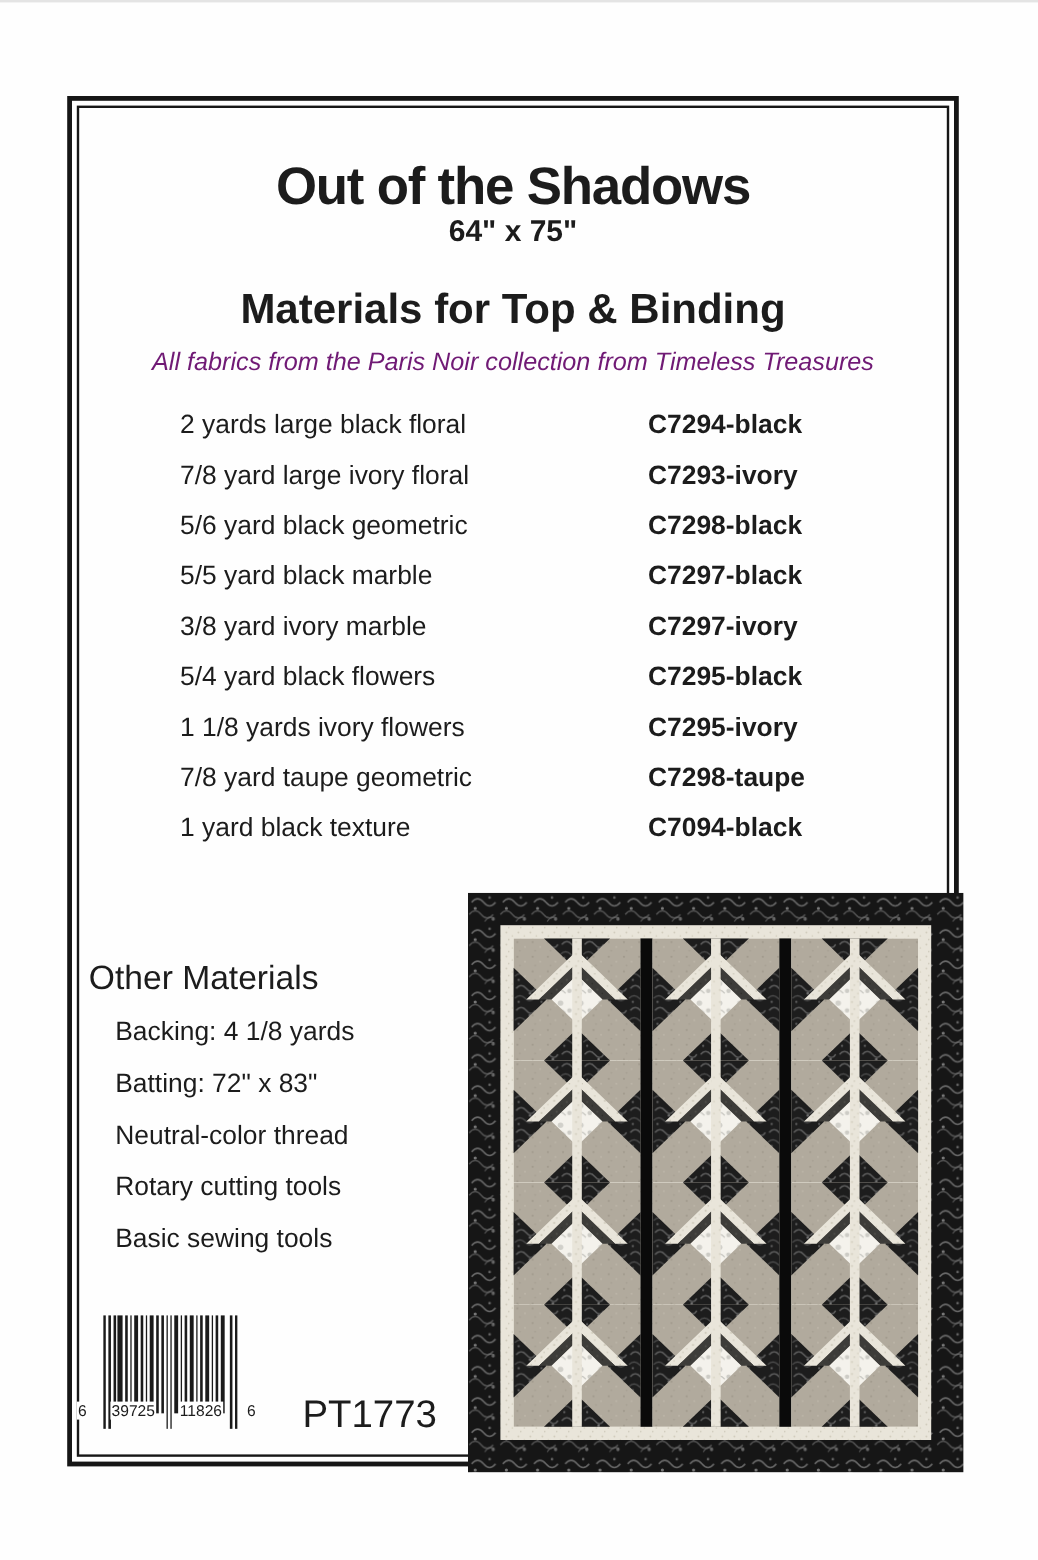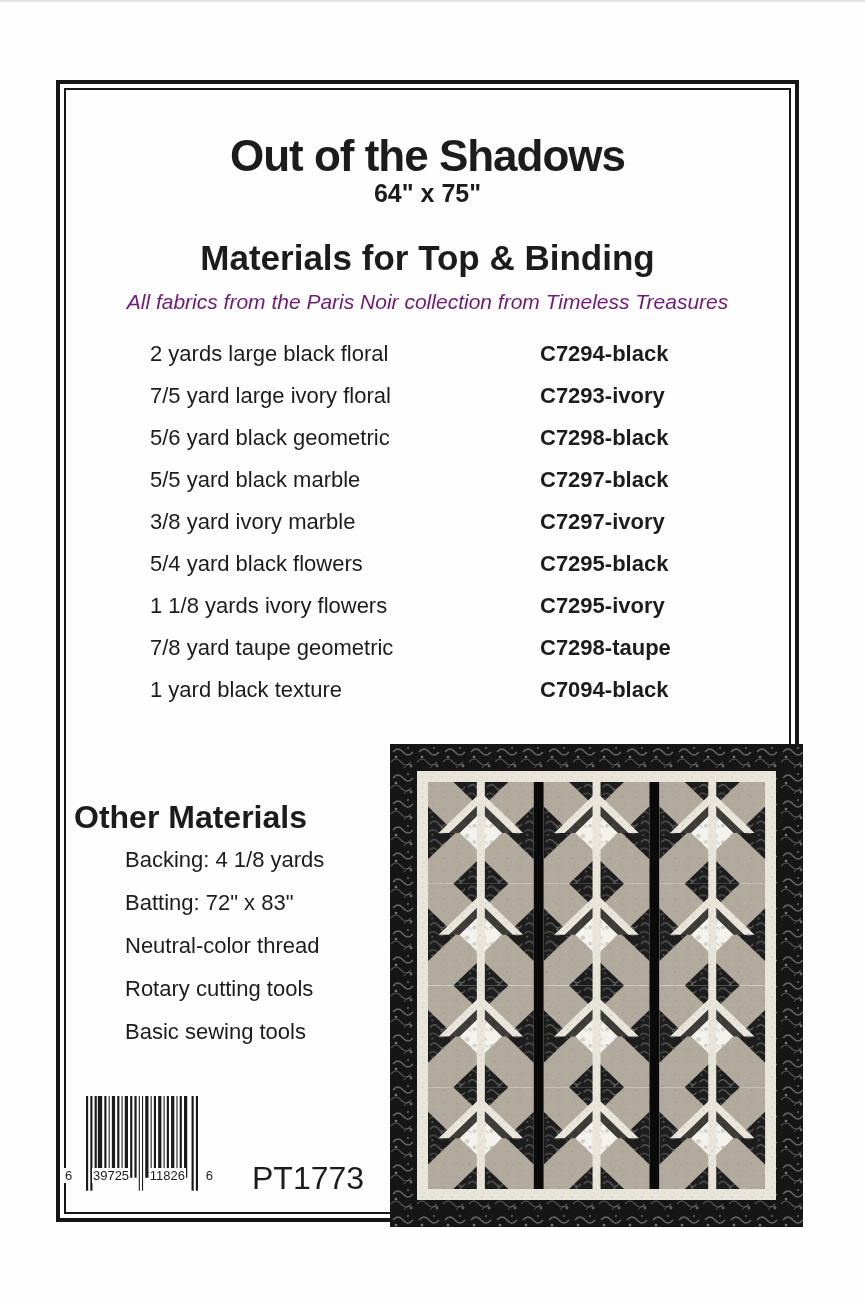--- a/index.html
+++ b/index.html
@@ -21,23 +21,23 @@
   .hdr{position:absolute;left:56px;width:743px;text-align:center;z-index:2;}
   .title{top:129px;font-size:44px;font-weight:700;letter-spacing:-1px;}
   .dims{top:177px;font-size:25px;font-weight:700;}
   .mat-head{top:236px;font-size:35px;font-weight:700;}
   .mat-note{top:288px;font-size:21px;font-style:italic;color:#701a75;}
   
   .mlist{position:absolute;left:150px;top:339px;width:580px;z-index:2;}
   .mrow{position:relative;height:42px;font-size:22px;}
   .mrow .code{position:absolute;left:390px;top:0;font-weight:bold;}
   
-  .om-head{position:absolute;left:74px;top:797px;font-size:32px;font-weight:700;z-index:2;}
+  .om-head{position:absolute;left:74px;top:797px;font-size:28px;font-weight:400;z-index:2;}
   .om-list{position:absolute;left:96px;top:845px;z-index:2;}
-  .om-item{height:43px;font-size:22px;margin-left:29px;}
+  .om-item{height:43px;font-size:22px;}
   
   .barcode{position:absolute;left:86px;top:1094px;width:112px;height:96px;z-index:2;}
   .bc-digits{
     position:absolute;left:64px;top:1166px;width:150px;display:flex;
     justify-content:space-between;font-size:13px;z-index:3;
   }
   .bc-digits span{background:#fff;padding:0 1px;}
   .pattern-number{position:absolute;left:252px;top:1158px;font-size:32px;z-index:2;}
   
   .quilt{position:absolute;left:390px;top:742px;width:413px;height:483px;z-index:4;}
@@ -56,21 +56,21 @@
   <div class="hdr dims">64" x 75"</div>
   <div class="hdr mat-head">Materials for Top &amp; Binding</div>
   <div class="hdr mat-note">All fabrics from the Paris Noir collection from Timeless Treasures</div>
 
   <div class="mlist">
     <div class="mrow">
       <span class="qty">2 yards large black floral</span>
       <span class="code">C7294-black</span>
     </div>
     <div class="mrow">
-      <span class="qty">7/5 yard large ivory floral</span>
+      <span class="qty">7/8 yard large ivory floral</span>
       <span class="code">C7293-ivory</span>
     </div>
     <div class="mrow">
       <span class="qty">5/6 yard black geometric</span>
       <span class="code">C7298-black</span>
     </div>
     <div class="mrow">
       <span class="qty">5/5 yard black marble</span>
       <span class="code">C7297-black</span>
     </div>

